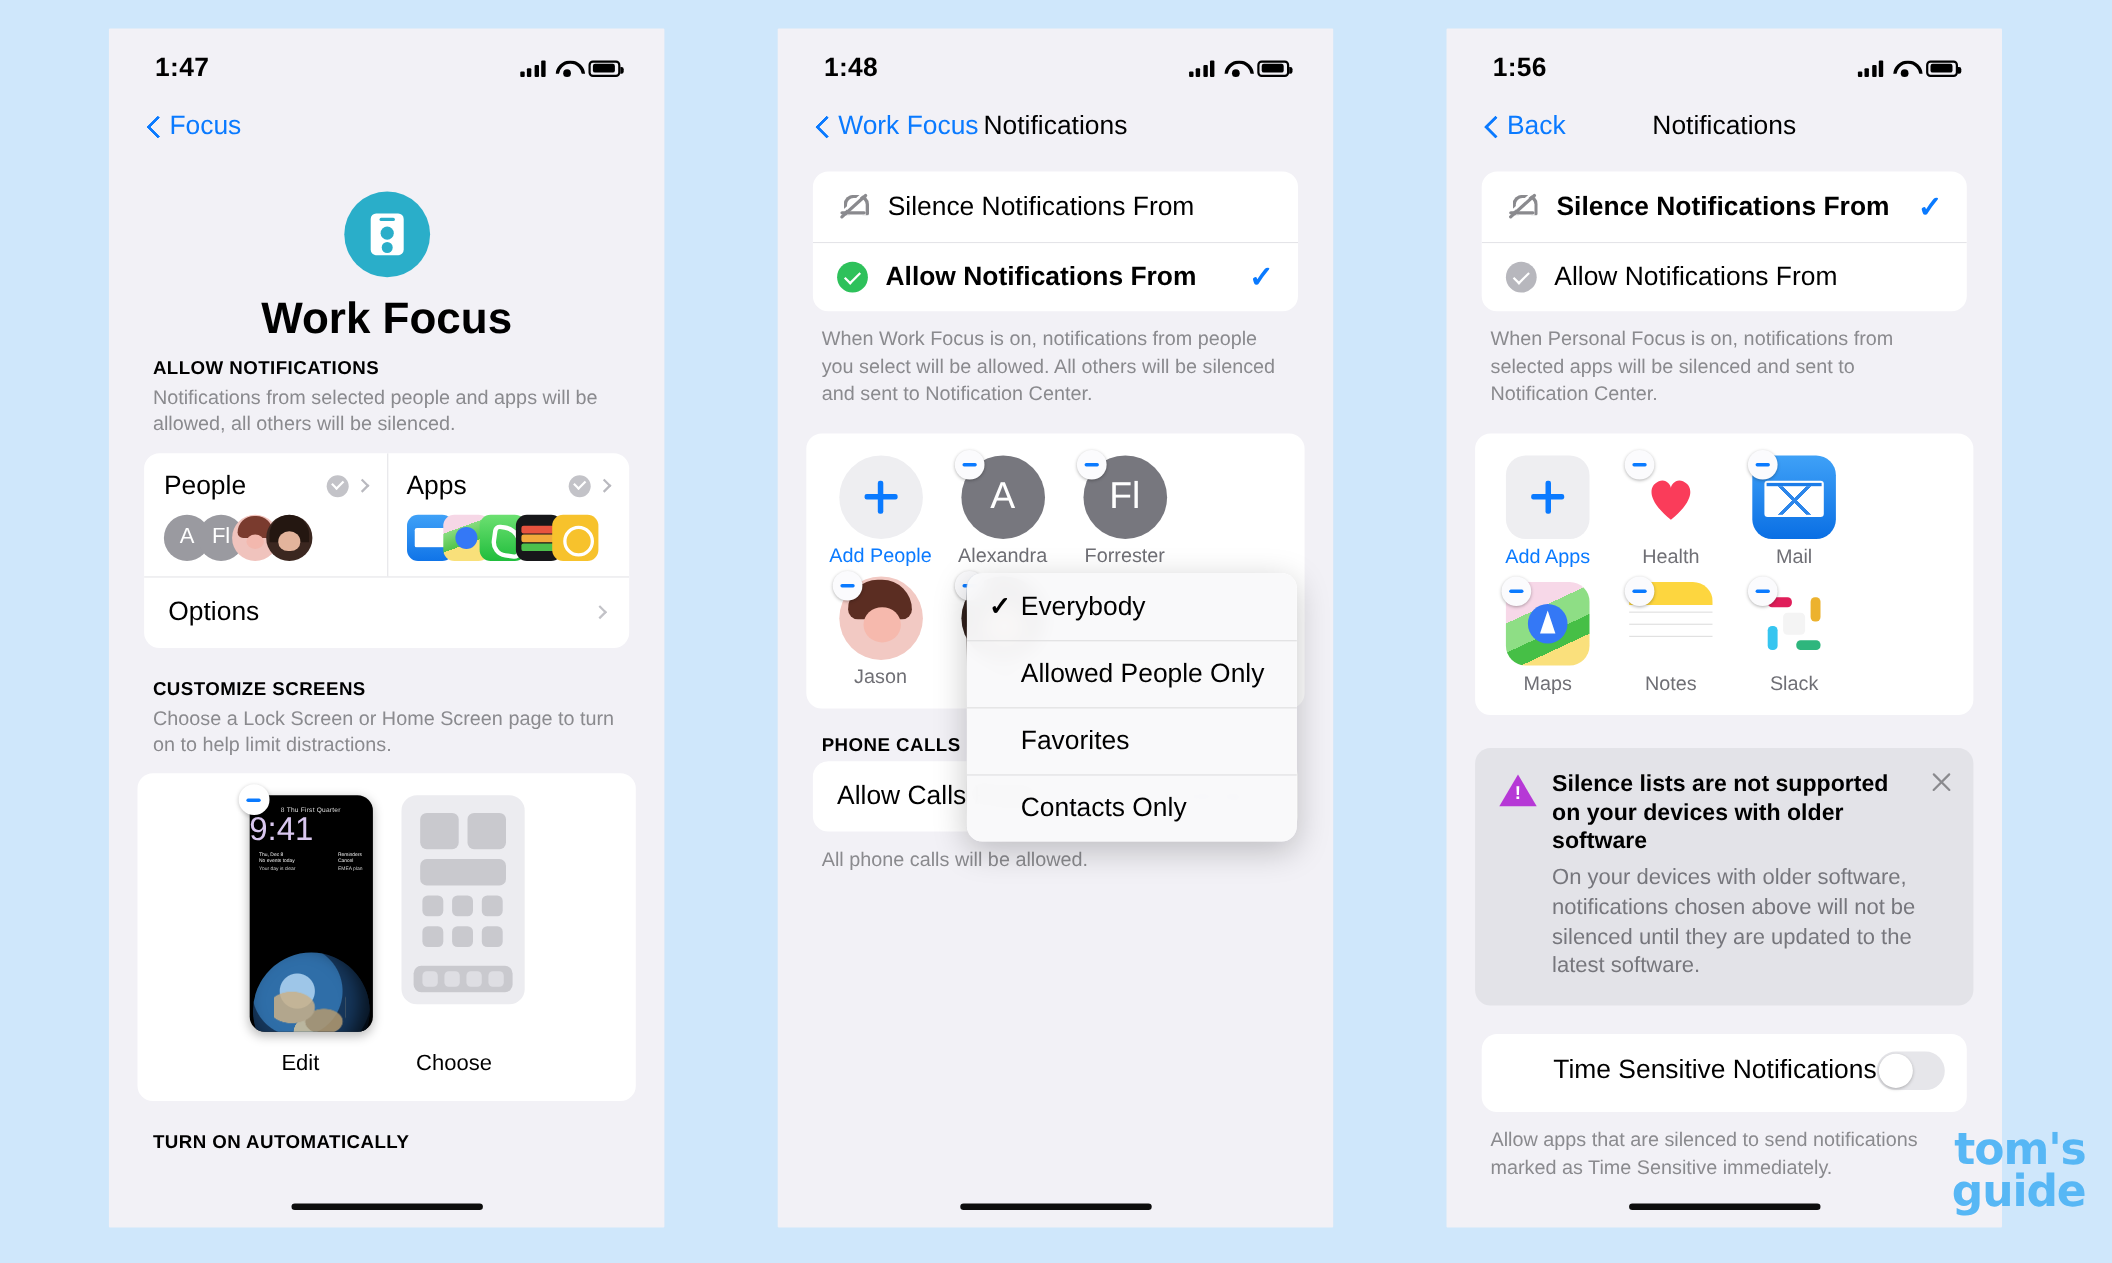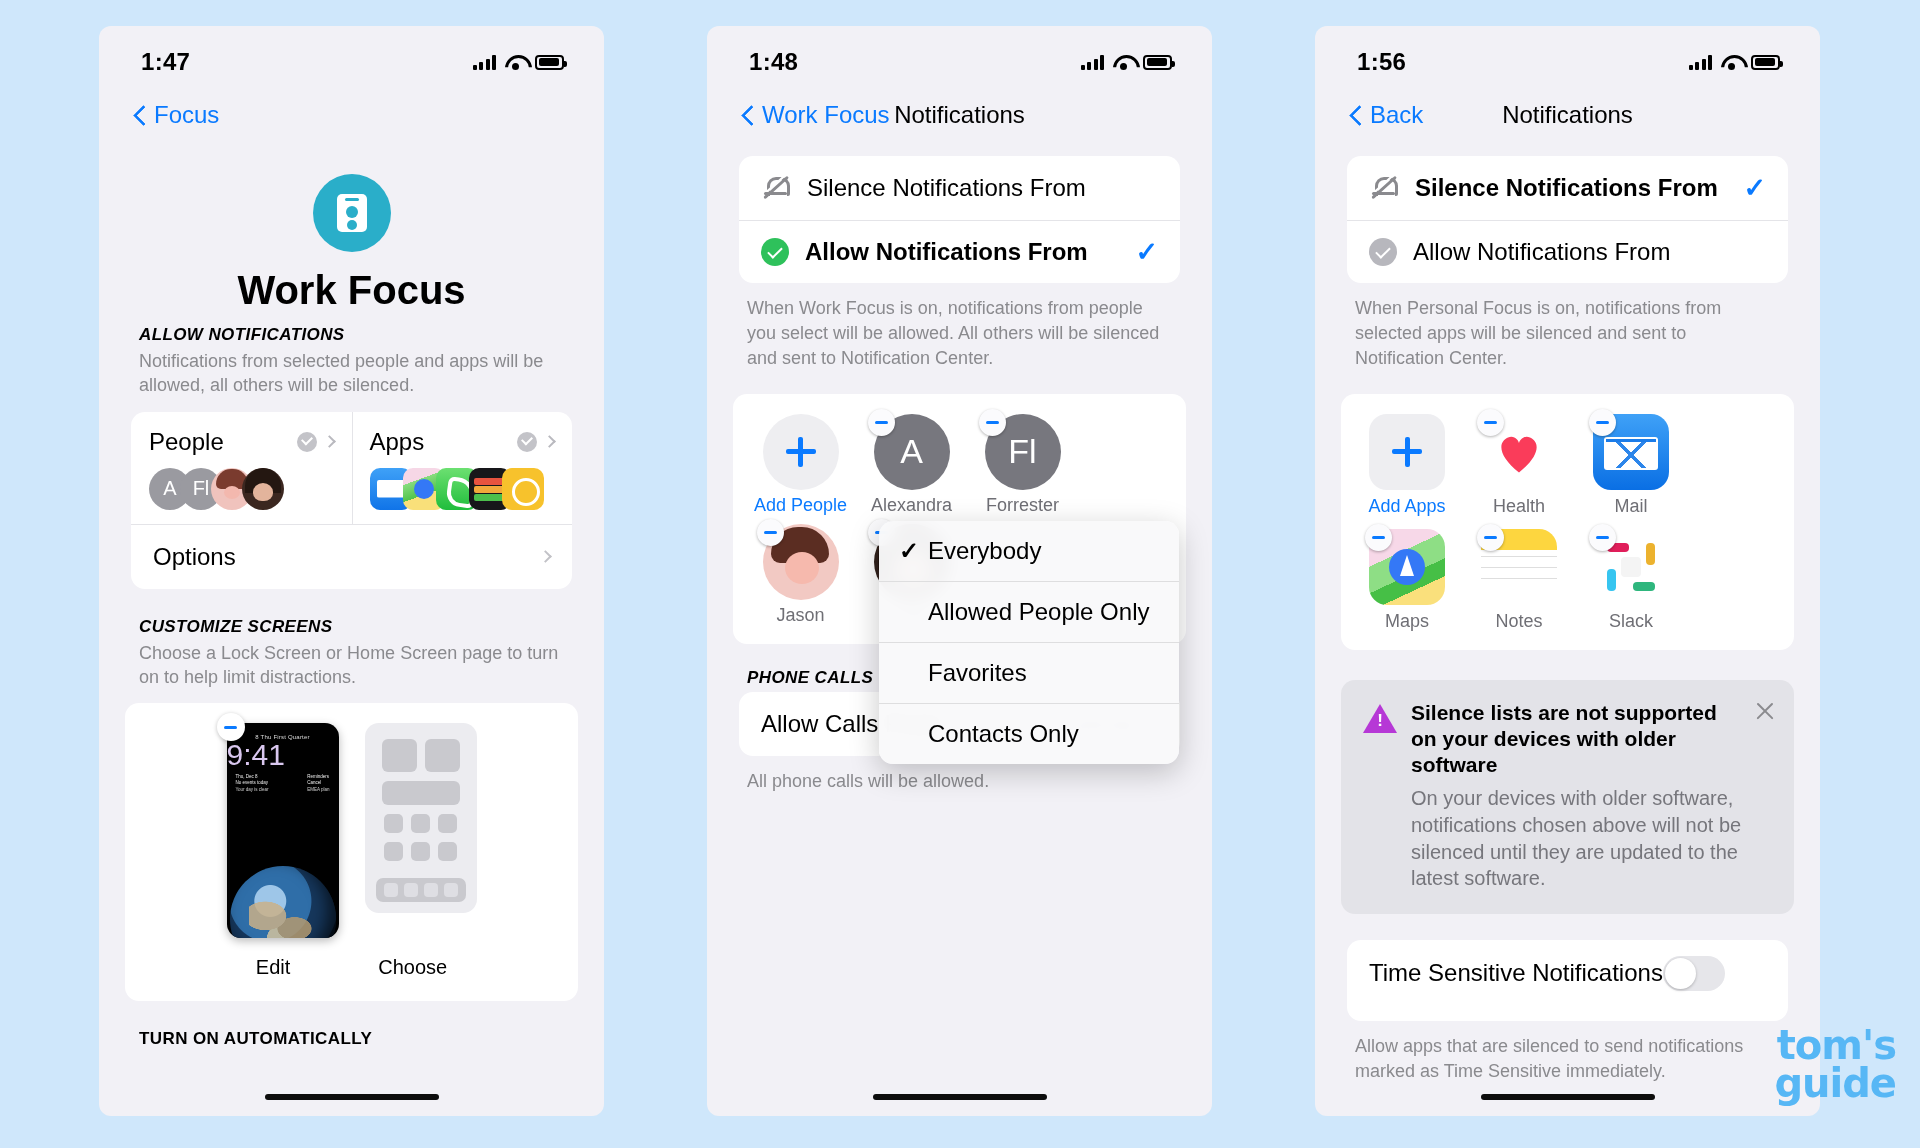--- a/index.html
+++ b/index.html
@@ -15,21 +15,21 @@
     background: #cfe7fb;
   }
 
   
   .phone {
     position: absolute;
     top: 26px;
     width: 505px;
     height: 1090px;
     background: #f2f1f6;
-    border-radius: 12px;
+    border-radius: 1px;
     overflow: hidden;
   }
   #phone1 { left: 99px; }
   #phone2 { left: 707px; }
   #phone3 { left: 1315px; }
 
   
   .statusbar {
     height: 62px;
     display: flex; align-items: center;
@@ -81,21 +81,21 @@
     font-size: 24px; font-weight: normal; color:#000; pointer-events: none;
   }
 
   
   .card {
     background:#fff; border-radius: 14px; margin: 0 32px;
     overflow: hidden;
   }
   .sec-hdr {
     font-size: 17px; font-weight: bold; color:#000;
-    letter-spacing: .4px; margin: 0 40px 4px; text-transform: uppercase; font-style: italic;
+    letter-spacing: .4px; margin: 0 40px 4px; text-transform: uppercase;
   }
   .sec-sub {
     font-size: 18px; color:#8a8a8e; line-height:1.35; margin: 0 40px 14px;
   }
   .footnote {
     font-size: 18px; color:#8a8a8e; line-height:1.4;
     margin: 13px 40px 0;
   }
 
   
@@ -357,22 +357,22 @@
   .warn-close {
     position:absolute; right:18px; top:20px; width:22px;height:22px; cursor:pointer;
   }
   .warn-close::before,.warn-close::after{
     content:"";position:absolute;left:0;top:10px;width:22px;height:2.2px;background:#8a8a8e;border-radius:2px;
   }
   .warn-close::before{transform:rotate(45deg);}
   .warn-close::after{transform:rotate(-45deg);}
 
   .toggle-row {
-    display:flex;align-items:center;justify-content:flex-start;
-    padding: 16px 20px 30px 22px; font-size:24px; color:#000;
+    display:flex;align-items:center;justify-content:flex-end;
+    padding: 16px 20px 20px 22px; font-size:24px; color:#000;
   }
   .switch { width:62px;height:35px;border-radius:18px;background:#e6e6ea;position:relative;flex:none;cursor:pointer;}
   .switch::after{content:"";position:absolute;left:2px;top:2px;width:31px;height:31px;border-radius:50%;background:#fff;box-shadow:0 1px 3px rgba(0,0,0,.25);}
 
   .home-indicator{
     position:absolute;left:50%;bottom:16px;transform:translateX(-50%);
     width:174px;height:6px;border-radius:3px;background:#0d0d0d;
   }
 
   

